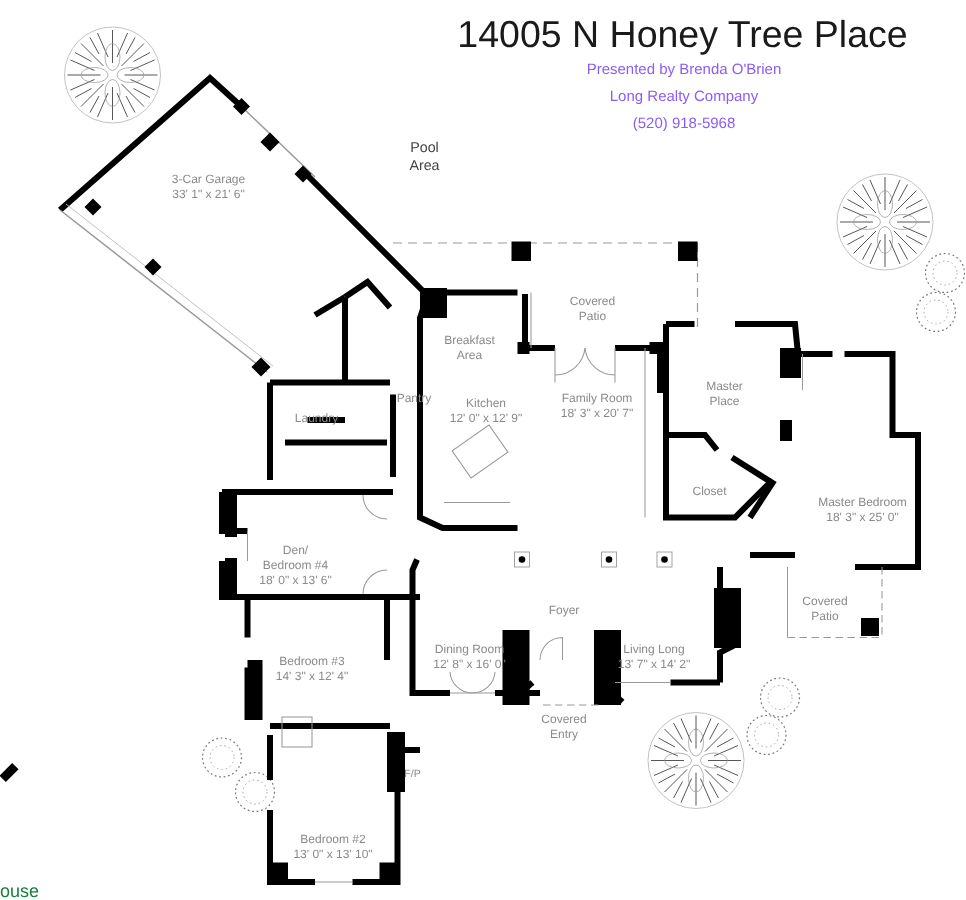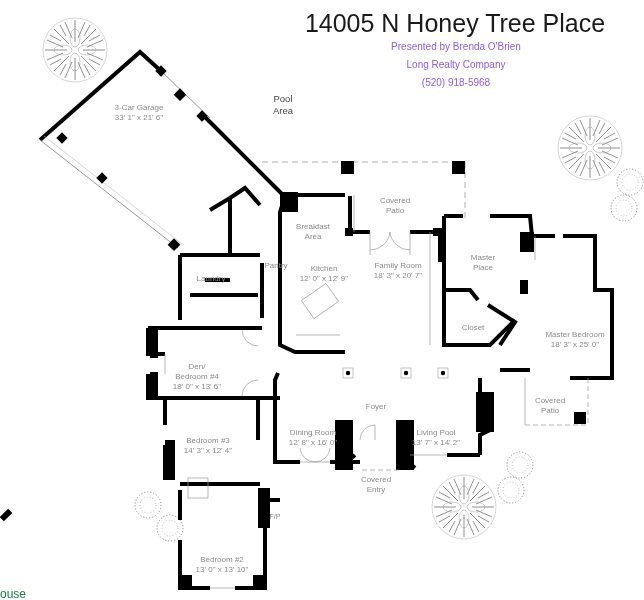--- a/index.html
+++ b/index.html
@@ -180,21 +180,21 @@
   <div class="title">14005 N Honey Tree Place</div>
   <div class="sub">Presented by Brenda O'Brien</div>
   <div class="sub">Long Realty Company</div>
   <div class="sub">(520) 918-5968</div>
 </div>
 
 <div class="lbl dark" style="left:283px; top:93px;">
   <div>Pool</div>
   <div>Area</div>
 </div>
-<div class="lbl" style="left:139px; top:103px;text-align:center;">
+<div class="lbl" style="left:139px; top:115px;text-align:center;">
   <div>3-Car Garage</div>
   <div>33' 1" x 21' 6"</div>
 </div>
 <div class="lbl" style="left:395px; top:196px;">
   <div>Covered</div>
   <div>Patio</div>
 </div>
 <div class="lbl" style="left:313px; top:222px;">
   <div>Breakfast</div>
   <div>Area</div>
@@ -238,21 +238,21 @@
   <div>14' 3" x 12' 4"</div>
 </div>
 <div class="lbl" style="left:376px; top:402px;">
   <div>Foyer</div>
 </div>
 <div class="lbl" style="left:313px; top:428px;">
   <div>Dining Room</div>
   <div>12' 8" x 16' 0"</div>
 </div>
 <div class="lbl" style="left:436px; top:428px;">
-  <div>Living Pool</div>
+  <div>Living Long</div>
   <div>13' 7" x 14' 2"</div>
 </div>
 <div class="lbl" style="left:376px; top:475px;">
   <div>Covered</div>
   <div>Entry</div>
 </div>
 <div class="lbl" style="left:222px; top:555px;">
   <div>Bedroom #2</div>
   <div>13' 0" x 13' 10"</div>
 </div>

